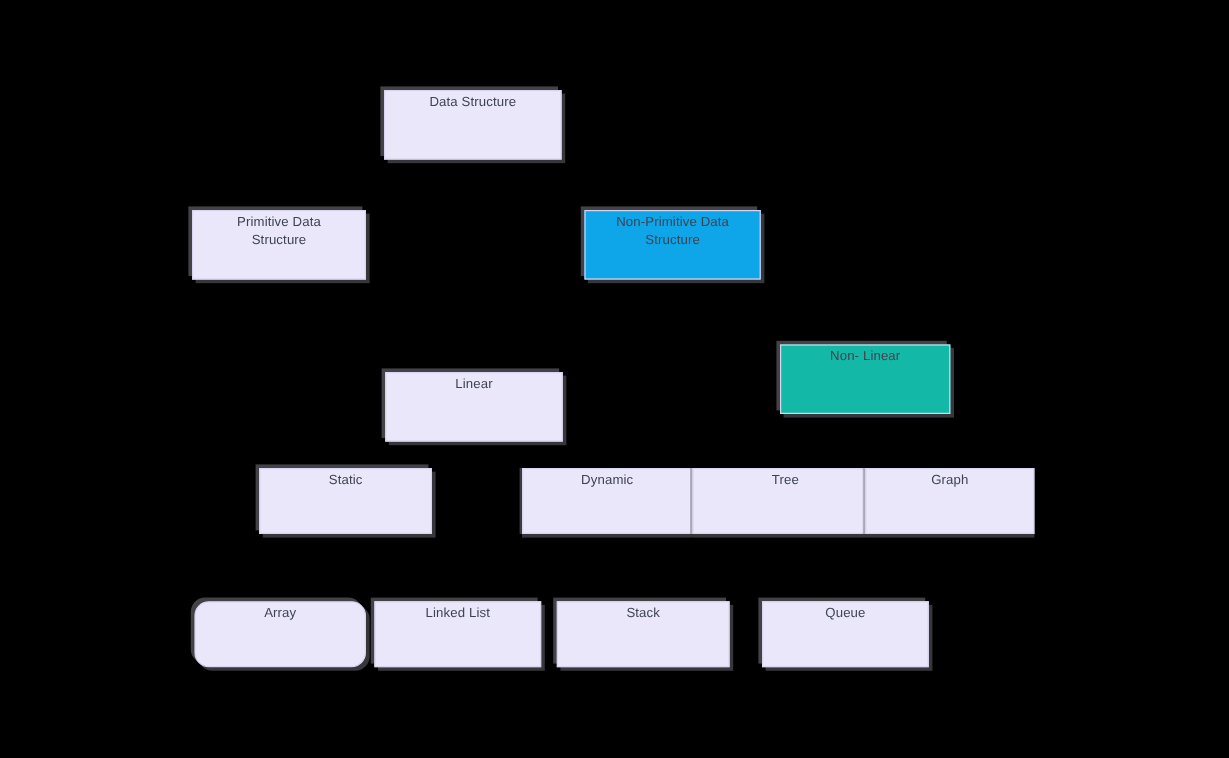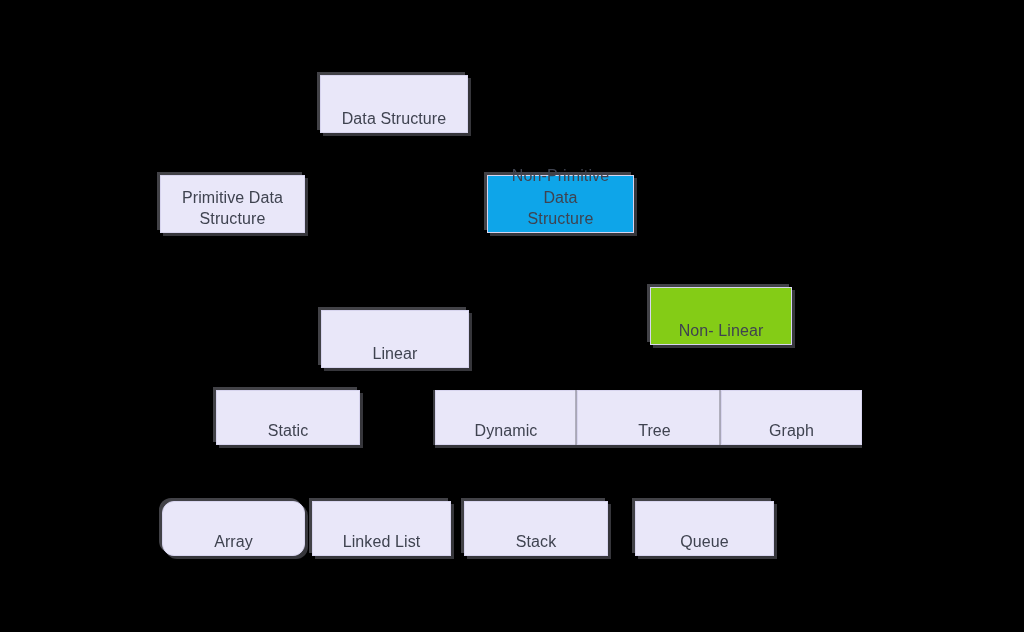--- a/index.html
+++ b/index.html
@@ -19,24 +19,24 @@
     width: 1024px;
     height: 632px;
     background: #000000;
   }
   .node {
     position: absolute;
     box-sizing: border-box;
     background: #e9e7f9;
     color: #3f4350;
     display: flex;
-    align-items: flex-end;
+    align-items: flex-start;
     justify-content: center;
     text-align: center;
-    font-size: 16px;
+    font-size: 11px;
     line-height: 1.35;
     letter-spacing: 0.1px;
     font-weight: 400;
     padding: 2px 6px;
     border: 1px solid #d8d5ef;
     box-shadow: -3px -3px 0 0 rgba(120,120,130,0.55),
                  3px  3px 0 0 rgba(120,120,130,0.45);
   }
   .node .node-label {
     display: block;
@@ -63,21 +63,21 @@
 
   <div class="node" style="left: 487px; top: 175px; width: 147px; height: 58px; background: #0ea5e9; color: rgb(63, 67, 80);">
     <span class="node-label">Non-Primitive Data
 Structure</span>
   </div>
 
   <div class="node" style="left: 321px; top: 287px; width: 148px; height: 58px; background: rgb(233, 231, 249); color: rgb(63, 67, 80); margin-top: 23px;">
     <span class="node-label">Linear</span>
   </div>
 
-  <div class="node" style="left: 650px; top: 287px; width: 142px; height: 58px; background: #84cc16; color: rgb(63, 67, 80);">
+  <div class="node" style="left: 650px; top: 287px; width: 142px; height: 58px; background: #14b8a6; color: rgb(63, 67, 80);">
     <span class="node-label">Non- Linear</span>
   </div>
 
   <div class="node" style="left: 216px; top: 390px; width: 144px; height: 55px; background: rgb(233, 231, 249); color: rgb(63, 67, 80);">
     <span class="node-label">Static</span>
   </div>
 
   <div class="node tight" style="left: 435px; top: 390px; width: 142px; height: 55px; background: rgb(233, 231, 249); color: rgb(63, 67, 80);">
     <span class="node-label">Dynamic</span>
   </div>

